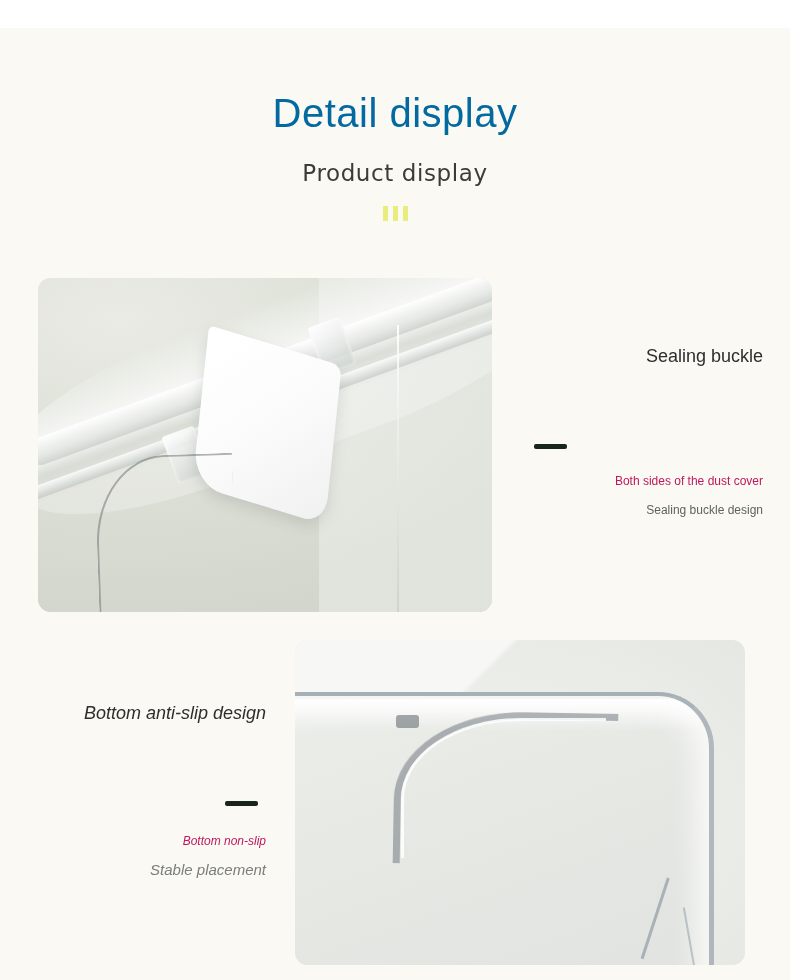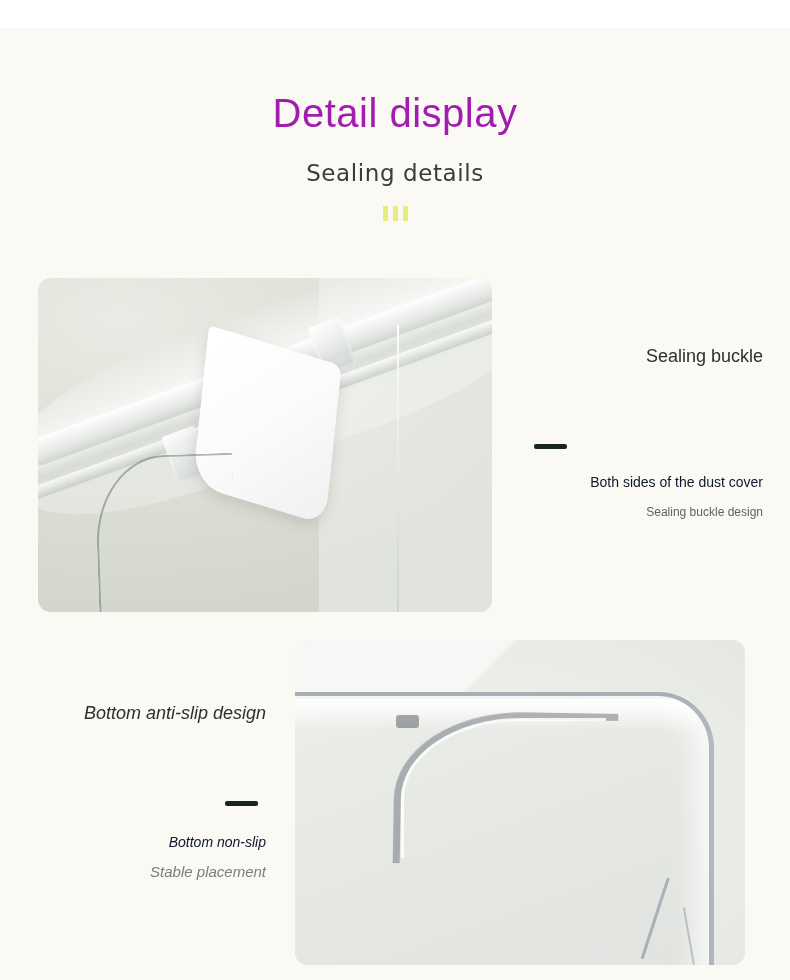--- a/index.html
+++ b/index.html
@@ -36,21 +36,21 @@
     position: absolute;
     left: 0;
     top: 90px;
     width: 790px;
     text-align: center;
   }
   .title {
     font-family: "Liberation Sans", sans-serif;
     font-size: 40px;
     font-weight: 400;
-    color: #a21caf;
+    color: #0369a1;
     letter-spacing: 0.5px;
     line-height: 1.15;
   }
   .subtitle {
     margin-top: 24px;
     font-family: "DejaVu Sans", sans-serif;
     font-size: 23px;
     font-weight: 400;
     color: #3b3b38;
     letter-spacing: 0.6px;
@@ -307,43 +307,43 @@
     height: 5px;
     background: #17251d;
     border-radius: 2px;
     margin-top: 76px;
   }
   #caption-sealing .caption-rule { margin-left: 6px; }
   #caption-bottom .caption-rule { margin-left: auto; margin-right: 8px; }
 
   .caption-line1 {
     margin-top: 26px;
-    font-size: 14px;
-    color: #0f172a;
+    font-size: 12px;
+    color: #be185d;
     line-height: 1.05;
   }
   .caption-line2 {
     margin-top: 16px;
     font-size: 12px;
     color: #5e635f;
     line-height: 1.2;
   }
   #caption-bottom .caption-line1 { margin-top: 29px; }
   #caption-bottom .caption-line2 { margin-top: 14px; color: #7a7f7b; font-size: 15px; }
 </style>
 </head>
 <body>
 
 <div class="page">
 
   <div class="page-bg"></div>
 
   <div class="header">
     <div class="title">Detail display</div>
-    <div class="subtitle">Sealing details</div>
+    <div class="subtitle">Product display</div>
     <div class="dashes">
       <span class="dash-tick"></span>
       <span class="dash-tick"></span>
       <span class="dash-tick"></span>
     </div>
   </div>
 
   <div class="photo" id="photo-sealing">
     <div class="photo-inner">
       <div class="sb-bg"></div>

